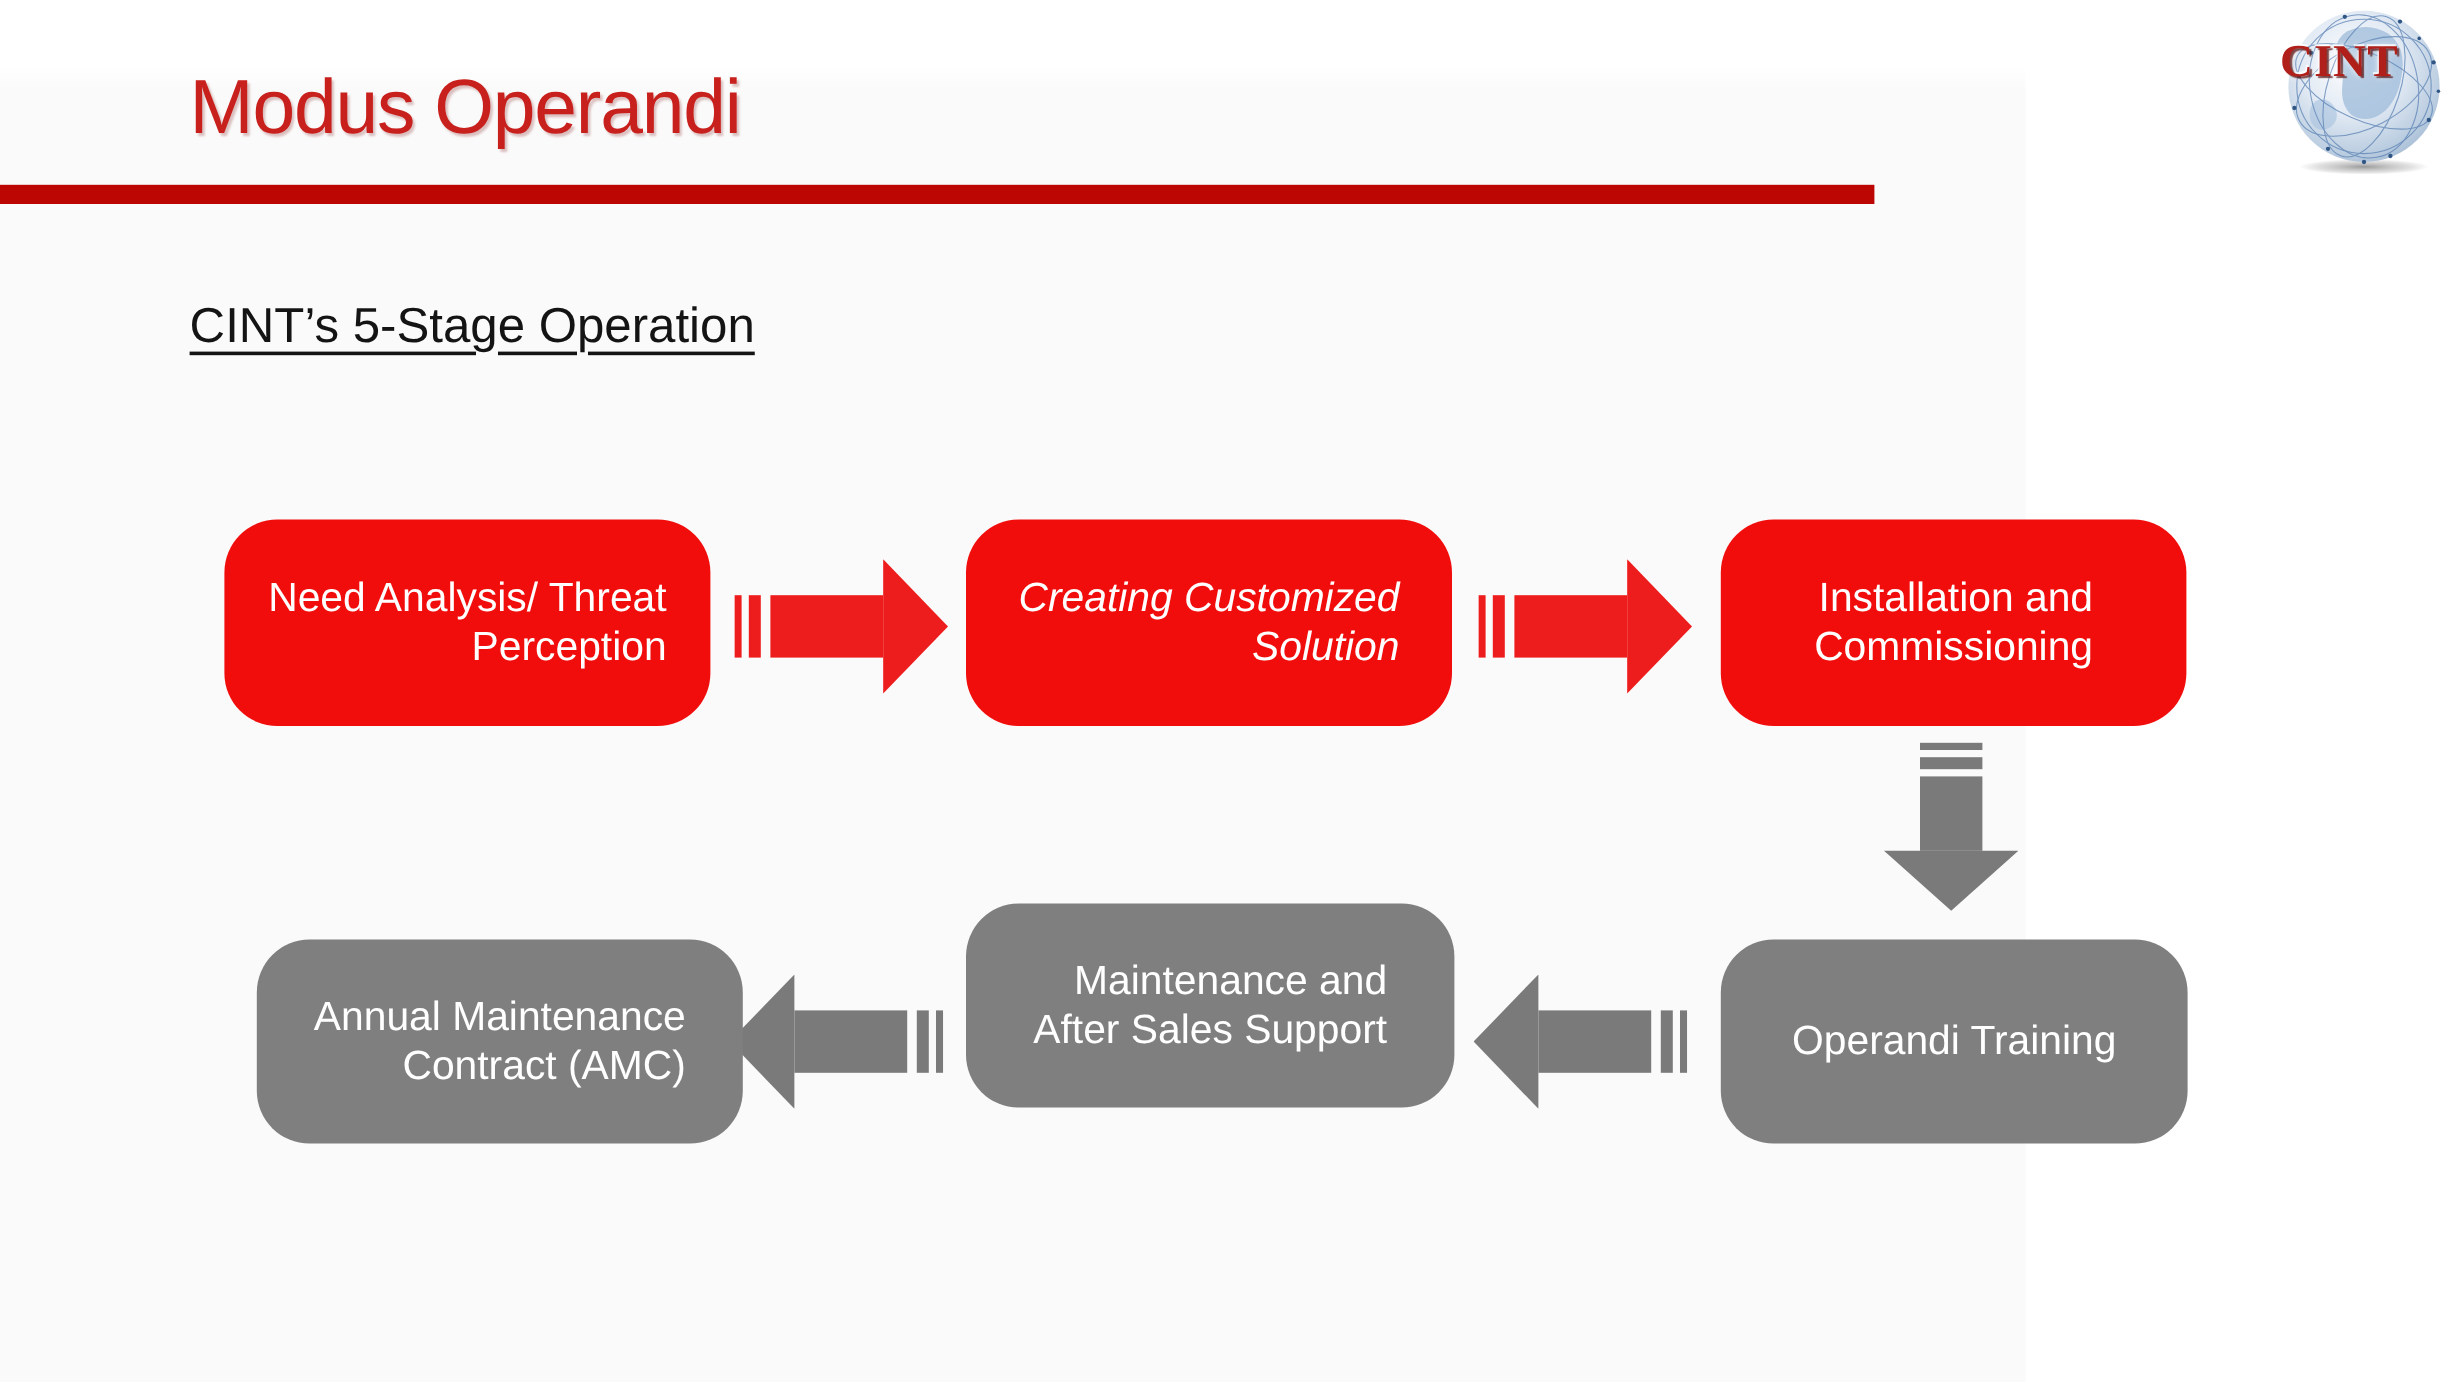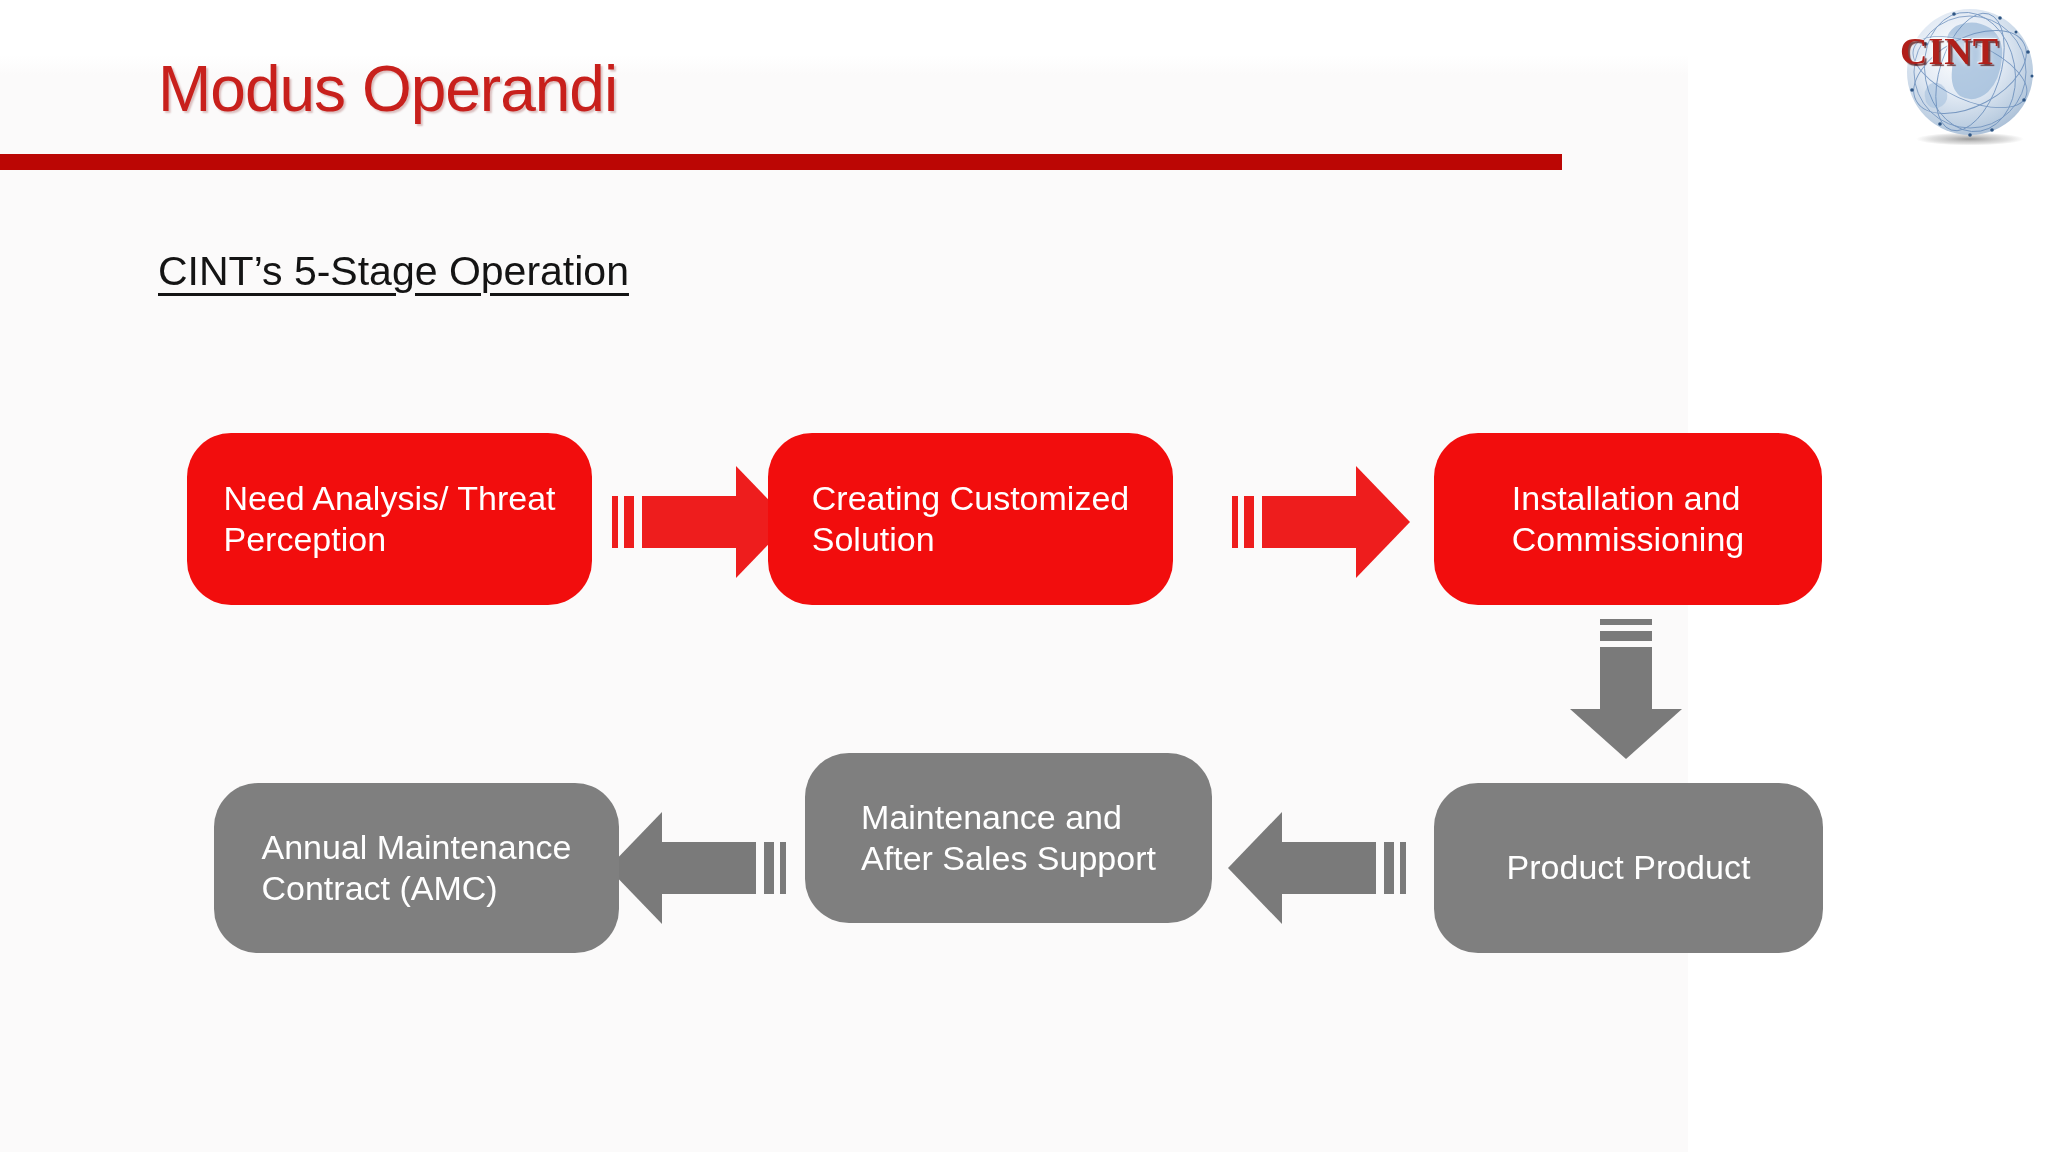--- a/index.html
+++ b/index.html
@@ -40,27 +40,27 @@
   .logo-text{
     position:absolute;left:4px;top:28px;width:148px;
     font-family:"Liberation Serif", serif;font-weight:700;font-size:38px;line-height:1;
     color:var(--logo-red);letter-spacing:1px;white-space:nowrap;
     text-shadow:2px 2px 1px rgba(80,10,8,.75), 0 0 6px rgba(255,255,255,.9), -1px -1px 0 rgba(255,255,255,.8);
   }
   
   .stage{
     position:absolute;display:flex;align-items:center;justify-content:center;
     border-radius:44px;color:var(--text-white);
-    font-size:34px;line-height:1.22;text-align:left;
+    font-size:34px;line-height:1.22;text-align:right;
   }
   .stage .stage-label{white-space:pre-line;padding:0 18px;}
   .stage.red{background:var(--box-red);}
   .stage.gray{background:var(--box-gray);}
   .b1{left:187px;top:433px;width:405px;height:172px;}
-  .b2{left:768px;top:433px;width:405px;height:172px;}
+  .b2{left:805px;top:433px;width:405px;height:172px;font-style:italic;}
   .b3{left:1434px;top:433px;width:388px;height:172px;}
   .b4{left:1434px;top:783px;width:389px;height:170px;}
   .b5{left:805px;top:753px;width:407px;height:170px;}
   .b6{left:187px;top:783px;width:405px;height:170px;margin-left:27px;}
   
   .arrow{position:absolute;}
   .arrow svg{display:block;width:100%;height:100%;}
   .arrow.red{color:var(--arrow-red);}
   .arrow.gray{color:var(--arrow-gray);}
   .ar1{left:612px;top:466px;width:178px;height:112px;}
@@ -161,21 +161,21 @@
     <div class="arrow gray ad1">
       <svg viewBox="0 0 112 140" fill="currentColor" aria-hidden="true">
         <rect x="30" y="0" width="52" height="6"></rect>
         <rect x="30" y="12" width="52" height="10"></rect>
         <rect x="30" y="28" width="52" height="62"></rect>
         <polygon points="0,90 56,140 112,90"></polygon>
       </svg>
     </div>
 
     <div class="stage gray b4">
-      <span class="stage-label">Product Product</span>
+      <span class="stage-label">Operandi Training</span>
     </div>
 
     <div class="arrow gray al1">
       <svg viewBox="0 0 178 112" fill="currentColor" aria-hidden="true">
         <polygon points="54,0 0,56 54,112"></polygon>
         <rect x="54" y="30" width="94" height="52"></rect>
         <rect x="156" y="30" width="10" height="52"></rect>
         <rect x="172" y="30" width="6" height="52"></rect>
       </svg>
     </div>

